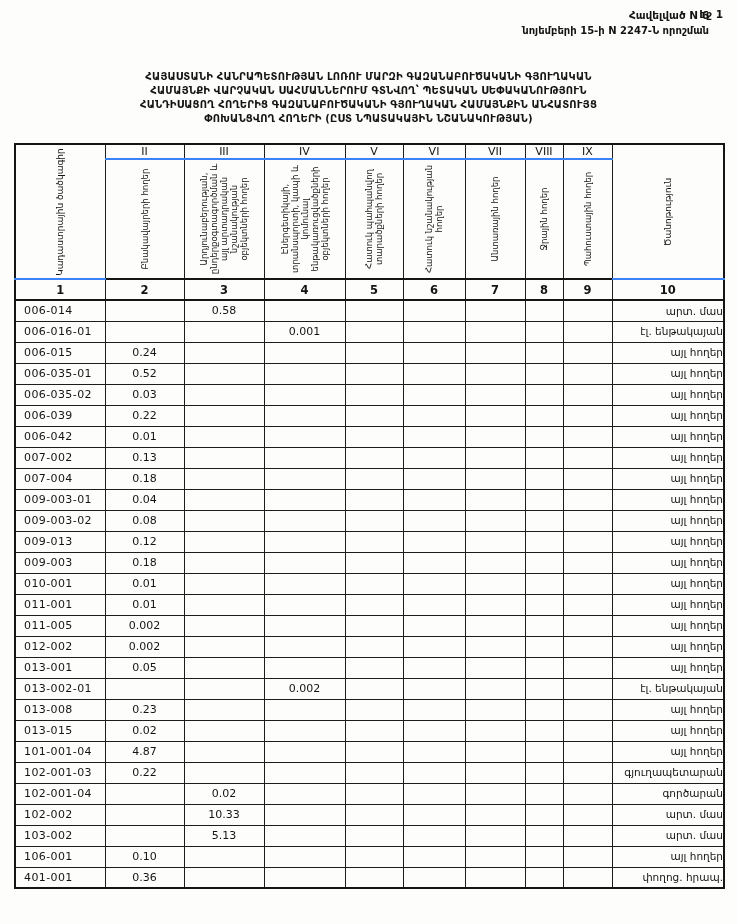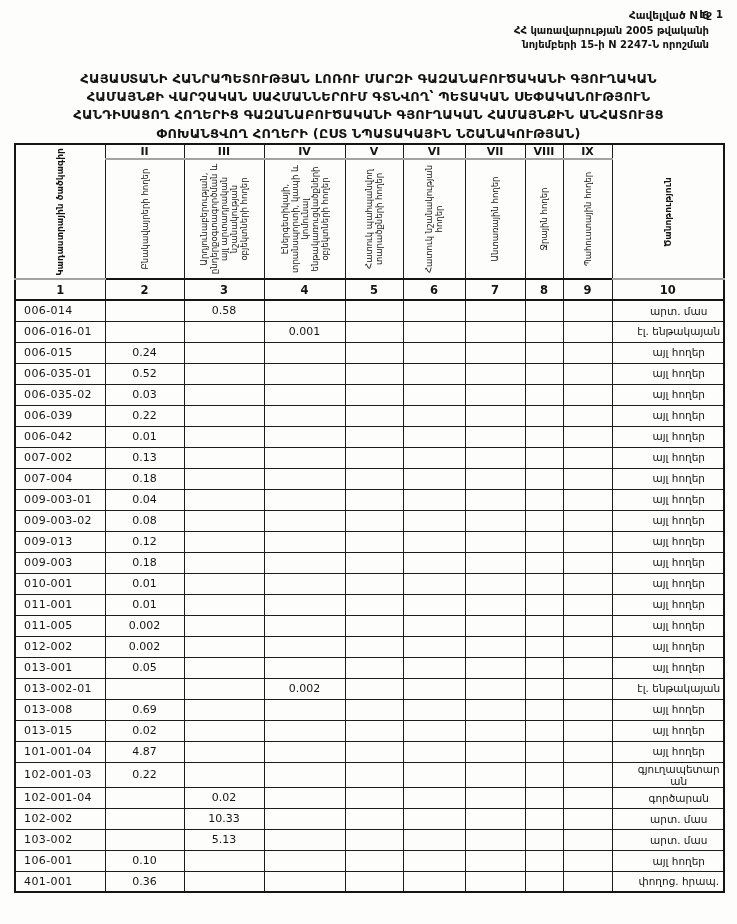--- a/index.html
+++ b/index.html
@@ -6,43 +6,43 @@
   html,body { width:737px; height:924px; background:#fdfdfc; color:#141414;
               font-family:"DejaVu Sans", sans-serif; overflow:hidden; }
   .page { position:relative; width:737px; height:924px; }
 
   .page-num { position:absolute; top:8px; right:14px; font-size:10.5px; font-weight:bold; }
   .annex-block { position:absolute; top:8px; right:28px; width:260px; text-align:right;
                  font-size:10px; font-weight:bold; line-height:1.35; }
   .annex-block .annex-title { font-size:10.5px; margin-bottom:2px; }
 
   .doc-title { position:absolute; top:70px; left:40px; width:657px; text-align:center;
-               font-size:13px; font-weight:bold; line-height:1.4; letter-spacing:0.2px; }
+               font-size:10px; font-weight:bold; line-height:1.4; letter-spacing:0.2px; }
 
   table.land { position:absolute; top:143px; left:14px; width:709px;
                border-collapse:collapse; table-layout:fixed; }
   table.land th, table.land td { border:1px solid #1d1d1d; overflow:hidden; }
   table.land { border:2px solid #151515; }
 
   thead th { background:#fdfdfc; font-weight:normal; }
-  tr.numerals th { height:14px; font-size:11px; font-weight:bold;
-                   border-bottom:2px solid #a3a3a3; text-align:center; }
+  tr.numerals th { height:14px; font-size:11px; font-weight:normal;
+                   border-bottom:2px solid #3b82f6; text-align:center; }
   tr.labels th { height:120px; position:relative; }
   th.tall { position:relative; }
   .vtext { position:absolute; left:50%; top:50%;
            transform:translate(-50%,-50%) rotate(-90deg);
            font-size:8.5px; line-height:1.18; text-align:center; width:112px; }
   .vtext.big { width:130px; font-size:9px; }
   tr.index-row td { height:21px; text-align:center; font-weight:bold; font-size:11.5px;
                     border-top:2px solid #151515; border-bottom:2px solid #151515; }
 
   tbody td { height:21px; font-size:11px; vertical-align:middle; }
   td.code { text-align:left; padding-left:8px; letter-spacing:0.4px; }
   td.val  { text-align:center; }
-  td.note { text-align:center; padding-left:22px; font-size:10.5px;
+  td.note { text-align:right; padding-left:6px; font-size:10.5px;
             overflow-wrap:anywhere; line-height:1.15; }
 
   
   col.c1  { width:90px; }
   col.c2  { width:79px; }
   col.c3  { width:80px; }
   col.c4  { width:81px; }
   col.c5  { width:58px; }
   col.c6  { width:62px; }
   col.c7  { width:60px; }
@@ -52,21 +52,20 @@
 </style>
 </head>
 <body>
 
 <div class="page">
 
   <div class="page-num">Էջ 1</div>
 
   <div class="annex-block">
     <div class="annex-title">Հավելված N  6</div>
-    <div>ՀՀ կառավարության 2005 թվականի</div>
     <div>նոյեմբերի 15-ի N 2247-Ն որոշման</div>
   </div>
 
   <div class="doc-title">
     <div>ՀԱՅԱՍՏԱՆԻ ՀԱՆՐԱՊԵՏՈՒԹՅԱՆ ԼՈՌՈՒ ՄԱՐԶԻ ԳԱԶԱՆԱԲՈՒԾԱԿԱՆԻ ԳՅՈՒՂԱԿԱՆ</div>
     <div>ՀԱՄԱՅՆՔԻ ՎԱՐՉԱԿԱՆ ՍԱՀՄԱՆՆԵՐՈՒՄ ԳՏՆՎՈՂ՝ ՊԵՏԱԿԱՆ ՍԵՓԱԿԱՆՈՒԹՅՈՒՆ</div>
     <div>ՀԱՆԴԻՍԱՑՈՂ ՀՈՂԵՐԻՑ ԳԱԶԱՆԱԲՈՒԾԱԿԱՆԻ ԳՅՈՒՂԱԿԱՆ ՀԱՄԱՅՆՔԻՆ ԱՆՀԱՏՈՒՅՑ</div>
     <div>ՓՈԽԱՆՑՎՈՂ ՀՈՂԵՐԻ (ԸՍՏ ՆՊԱՏԱԿԱՅԻՆ ՆՇԱՆԱԿՈՒԹՅԱՆ)</div>
   </div>
 
@@ -383,21 +382,21 @@
     <td class="val"></td>
     <td class="val"></td>
     <td class="val"></td>
     <td class="val"></td>
     <td class="val"></td>
     <td class="note">էլ. ենթակայան</td>
   </tr>
 
   <tr>
     <td class="code">013-008</td>
-    <td class="val">0.69</td>
+    <td class="val">0.23</td>
     <td class="val"></td>
     <td class="val"></td>
     <td class="val"></td>
     <td class="val"></td>
     <td class="val"></td>
     <td class="val"></td>
     <td class="val"></td>
     <td class="note">այլ հողեր</td>
   </tr>
 

